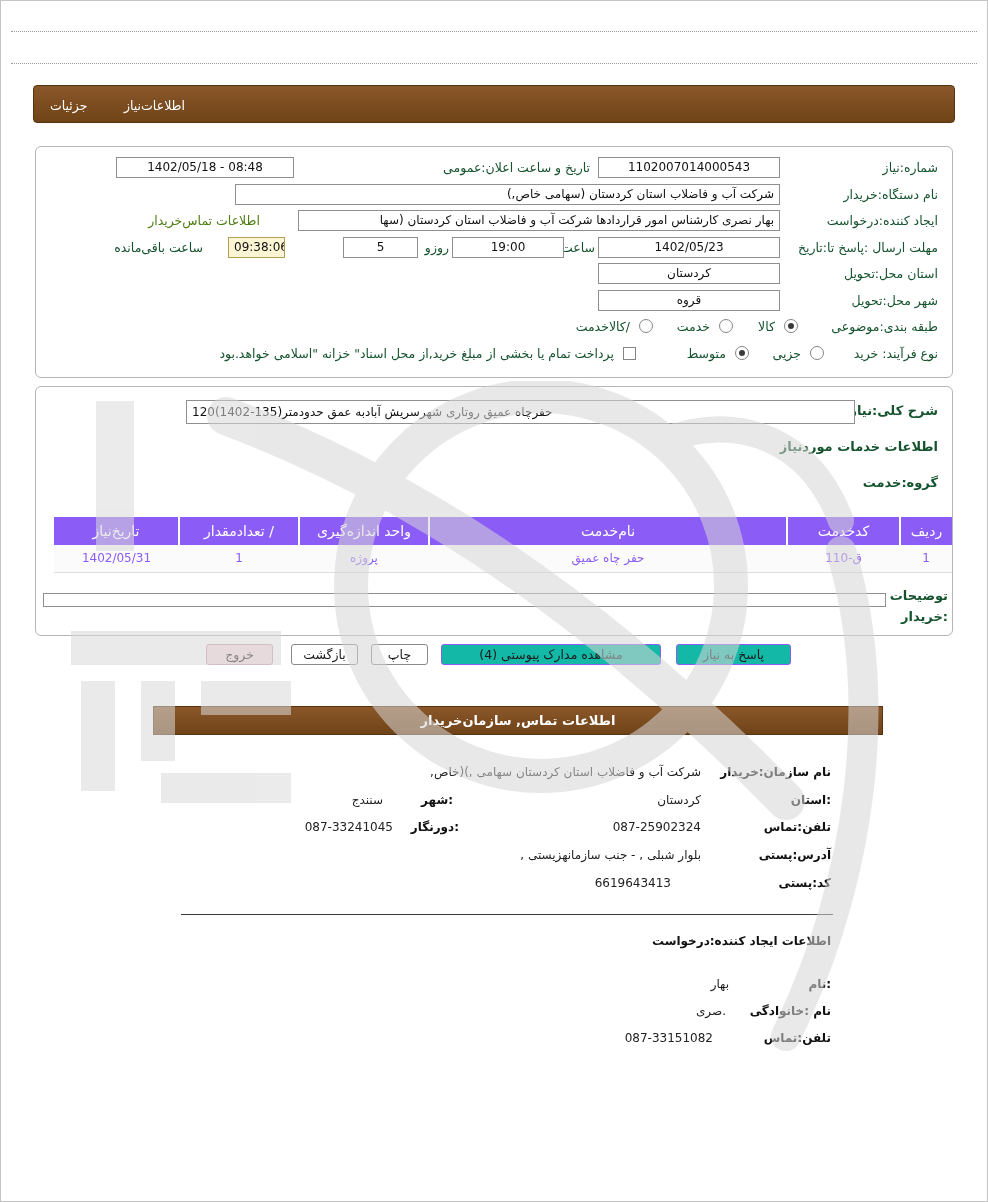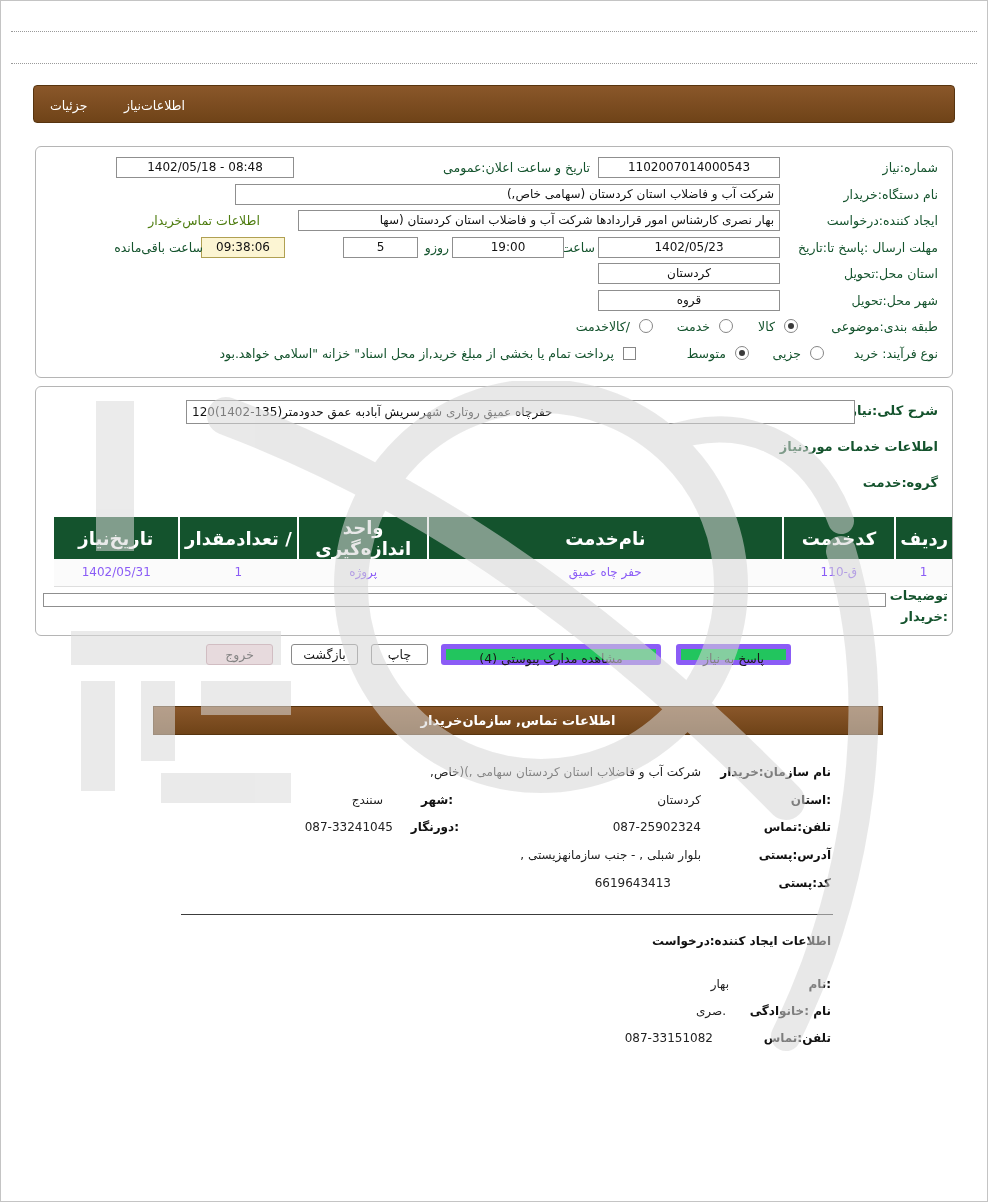--- a/index.html
+++ b/index.html
@@ -15,25 +15,25 @@
   .b{font-weight:bold}
   .vbox{position:absolute;top:0;height:21px;background:#fff;border:1px solid #8f8f8f;font-size:12px;color:#111;line-height:19px;padding:0 5px;white-space:nowrap;overflow:hidden}
   .center{text-align:center}
   .num{direction:ltr;unicode-bidi:isolate}
   .link{position:absolute;top:3px;font-size:12.5px;color:#4d7c0f;cursor:pointer;white-space:nowrap}
   .radio{position:absolute;top:3px;width:14px;height:14px;border:1px solid #868686;border-radius:50%;background:#fff;cursor:pointer}
   .radio.on::after{content:"";position:absolute;inset:3px;background:#3a3a3a;border-radius:50%}
   .chk{position:absolute;top:4px;width:13px;height:13px;border:1px solid #868686;background:#fff;cursor:pointer}
   .countdown{background:#fcf5d3;border-color:#b0a052;text-align:center}
   .tbl{position:absolute;border-collapse:collapse;direction:rtl}
-  .tbl th{background:#14532d;color:#fff;font-size:18px;font-weight:bold;height:28px;border-left:2px solid #fff;padding:0 4px}
+  .tbl th{background:#8b5cf6;color:#fff;font-size:14px;font-weight:normal;height:28px;border-left:2px solid #fff;padding:0 4px}
   .tbl th:last-child{border-left:none}
   .tbl td{background:#fbfbfb;font-size:12px;color:#8b5cf6;text-align:center;height:27px;border-bottom:1px solid #dedede}
   .btn{position:absolute;top:0;height:21px;font-size:12.5px;color:#1a1a1a;border-radius:3px;text-align:center;line-height:19px;cursor:pointer;white-space:nowrap}
-  .btn.green{background:#22c55e;border:5px solid #8b5cf6}
+  .btn.green{background:#14b8a6;border:1px solid #8b5cf6}
   .btn.white{background:#fff;border:1px solid #8a8a8a}
   .btn.pink{background:#f9dbe1;border:1px solid #c79aa6}
   .bar2{position:absolute;background:linear-gradient(#8a572a,#6f4318);border:1px solid #57340f;color:#fff;font-weight:bold;font-size:13px;text-align:center;line-height:28px}
   .clabel{position:absolute;font-size:12px;font-weight:bold;color:#111;white-space:nowrap}
   .cval{position:absolute;font-size:12px;color:#222;white-space:nowrap}
   .hline{position:absolute;border-top:1px solid #3c3c3c}
   .notes-input{position:absolute;border:1px solid #8f8f8f;background:#fff;height:14px}
   .watermark{position:absolute;z-index:5;pointer-events:none}
 </style>
 </head>
@@ -69,21 +69,21 @@
       <span class="link" style="right:692px">اطلاعات تماس‌خریدار</span>
     </div>
 
     <div class="frow" style="top:90px">
       <span class="lbl" style="right:14px">مهلت ارسال :پاسخ تا:تاریخ</span>
       <span class="vbox num center" style="right:172px;width:182px">1402/05/23</span>
       <span class="lbl" style="right:357px">ساعت</span>
       <span class="vbox num center" style="right:388px;width:112px">19:00</span>
       <span class="lbl" style="right:503px">روزو</span>
       <span class="vbox num center" style="right:534px;width:75px">5</span>
-      <span class="vbox num countdown" style="right:667px;width:84px">09:38:06</span>
+      <span class="vbox num countdown" style="right:667px;width:57px">09:38:06</span>
       <span class="lbl" style="right:749px">ساعت باقی‌مانده</span>
     </div>
 
     <div class="frow" style="top:116px">
       <span class="lbl" style="right:14px">استان محل:تحویل</span>
       <span class="vbox center" style="right:172px;width:182px">کردستان</span>
     </div>
 
     <div class="frow" style="top:143px">
       <span class="lbl" style="right:14px">شهر محل:تحویل</span>

